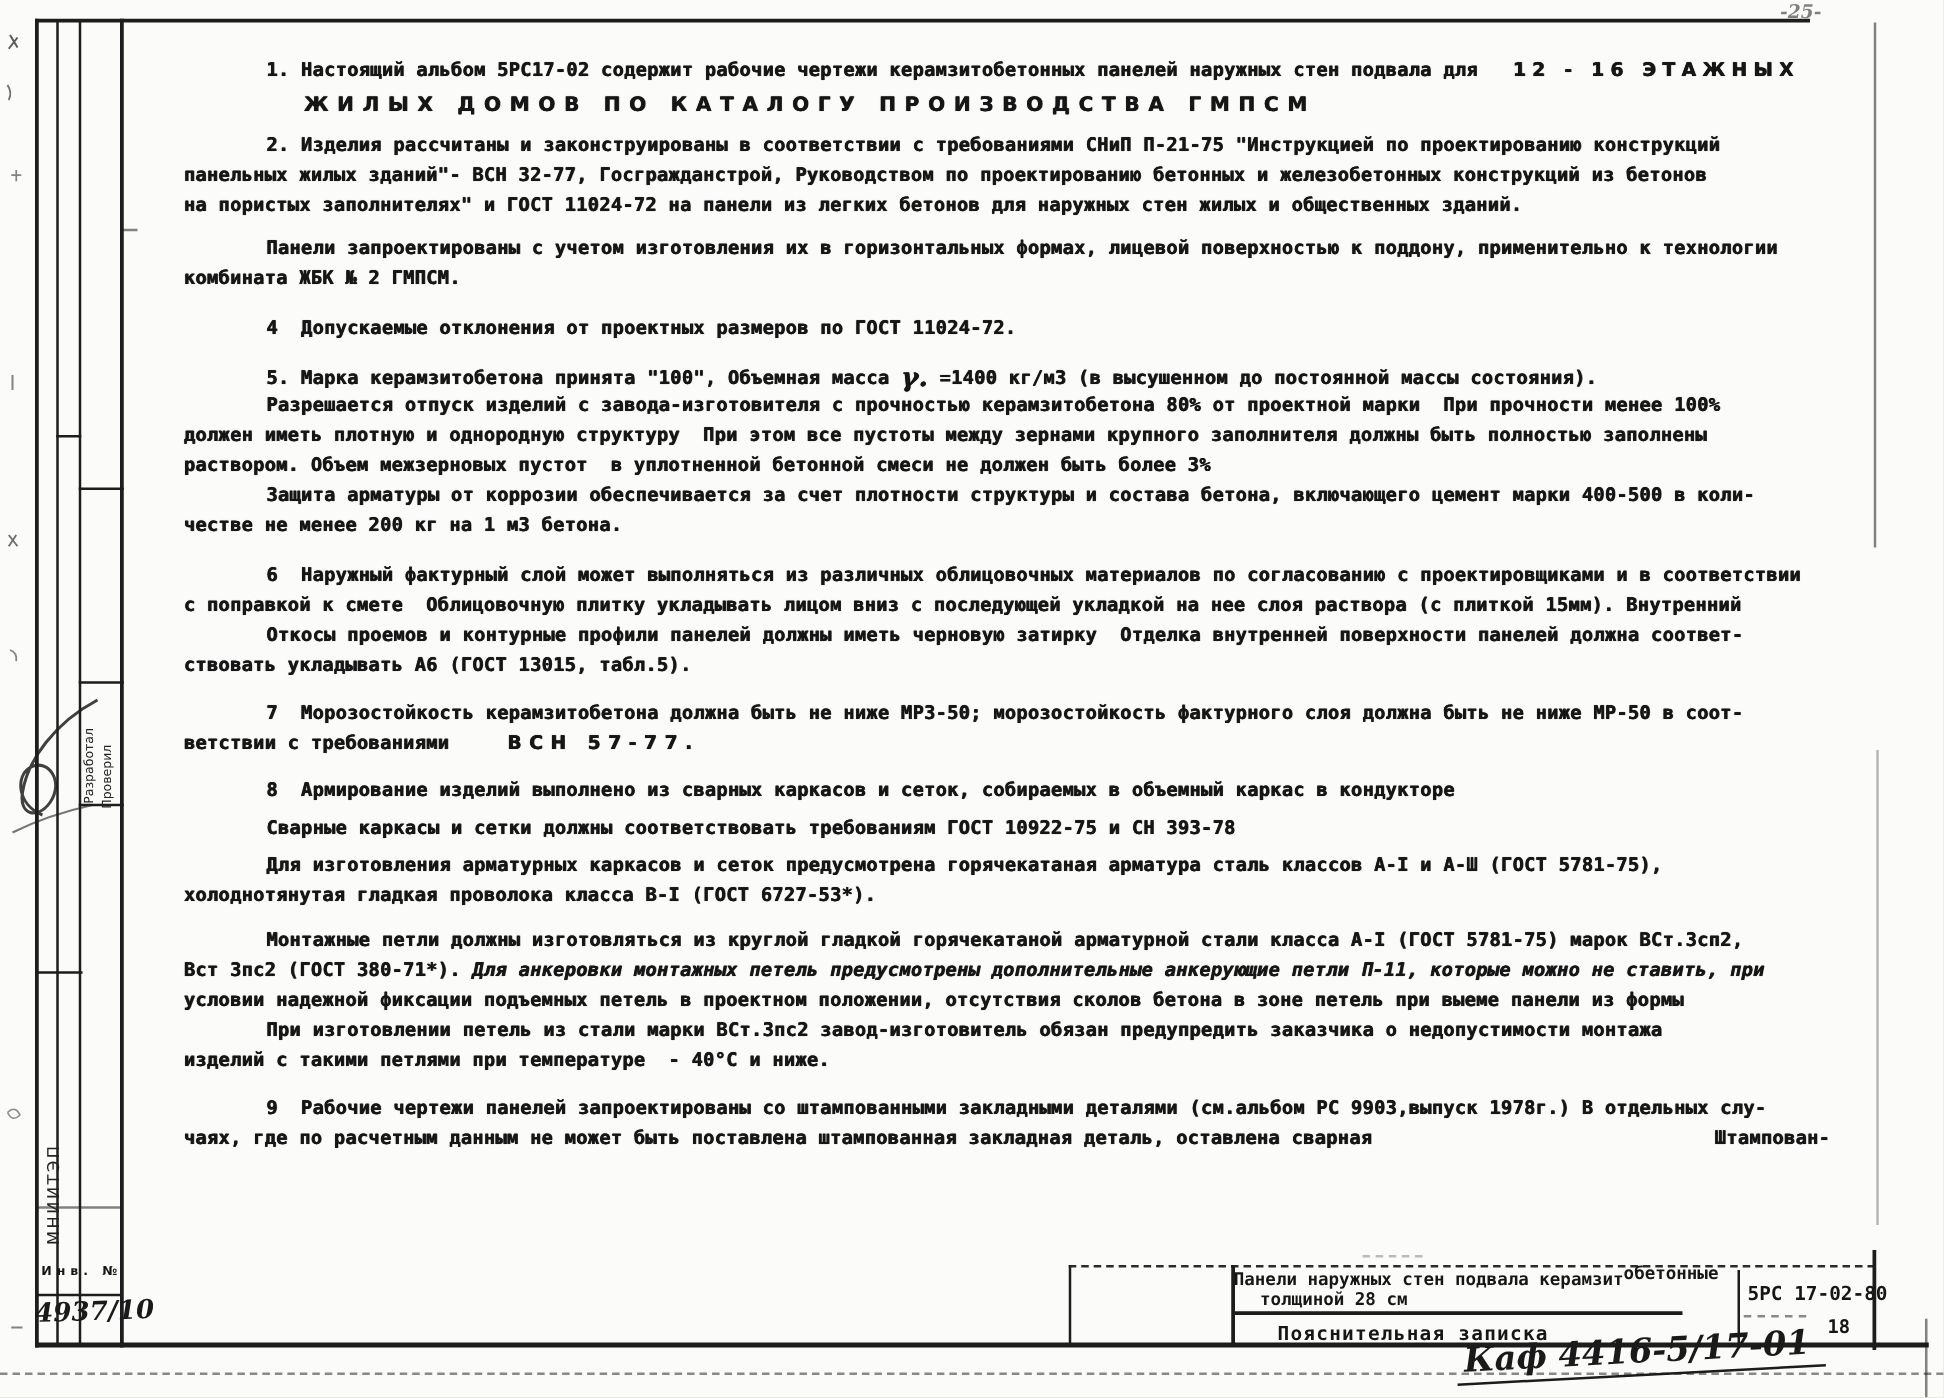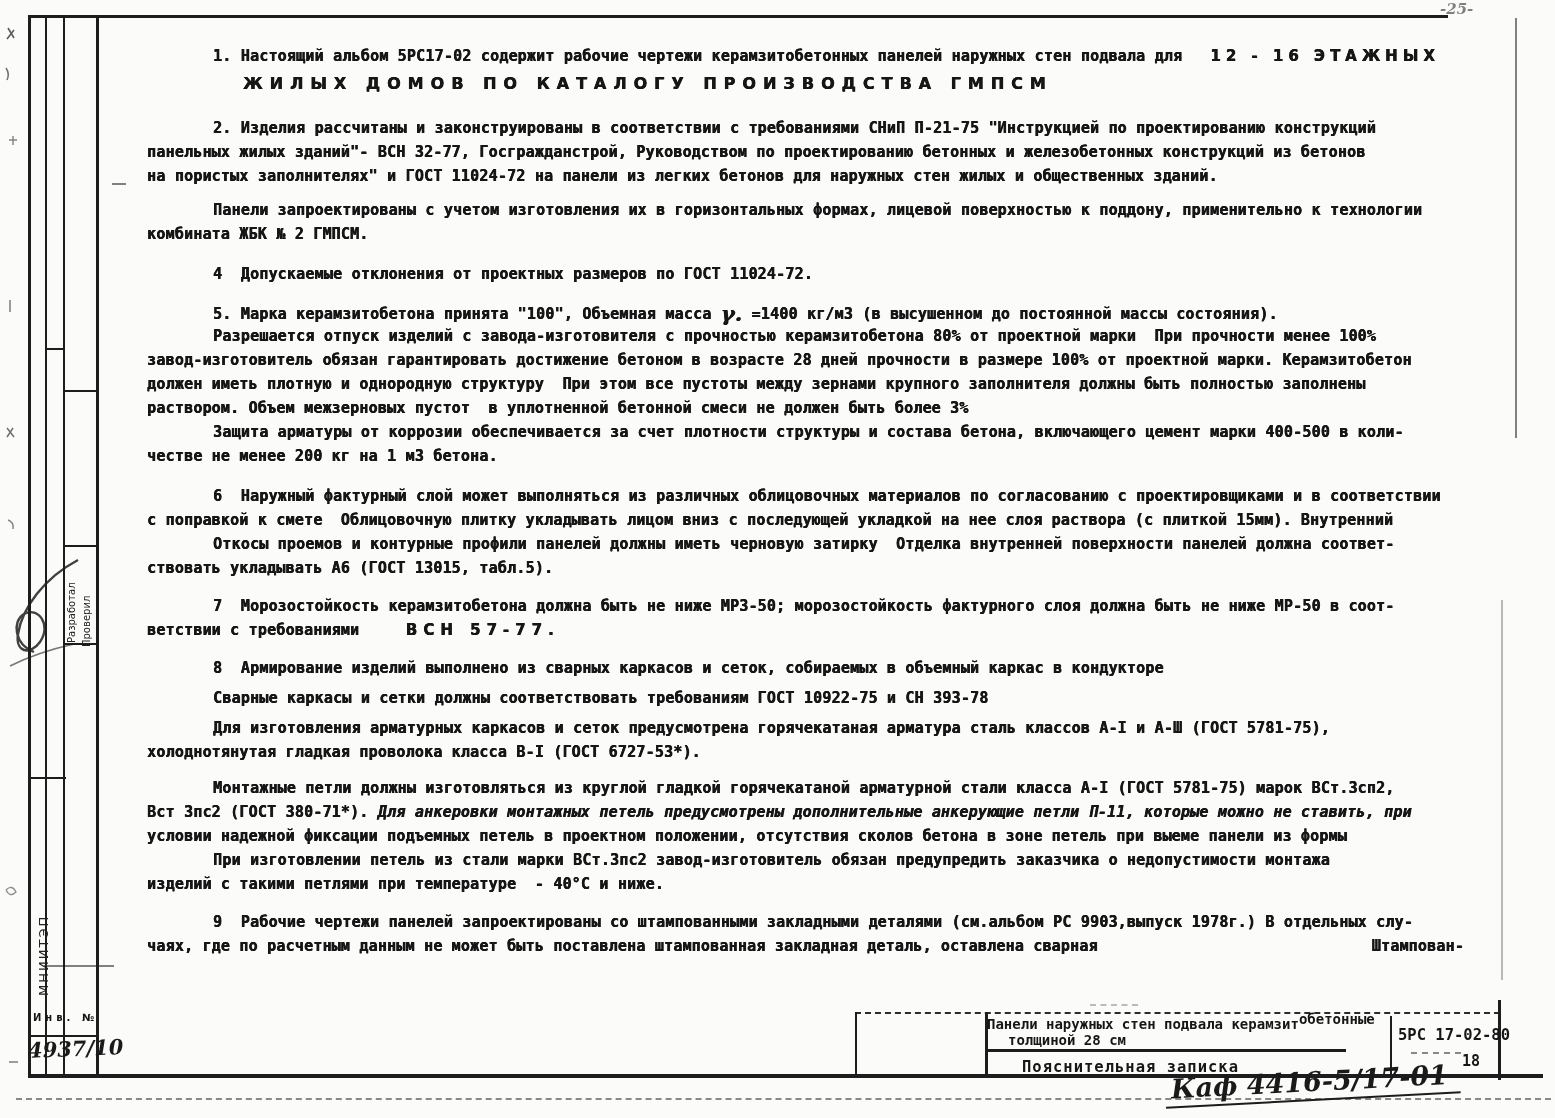--- a/index.html
+++ b/index.html
@@ -28,21 +28,21 @@
   .hline,.vline{position:absolute;background:#1d1d1d;}
   .dashed{background:none;border-top:2px dashed #2b2b2b;}
   
   .vtext{
     position:absolute;writing-mode:vertical-rl;transform:rotate(180deg);
     font-family:"DejaVu Sans",sans-serif;color:#222;
   }
   .hand{font-family:"DejaVu Serif",serif;font-style:italic;font-weight:700;color:#1a1a1a;}
   
   .tb-text{position:absolute;font-weight:700;white-space:pre;}
-  .faint{opacity:.55;margin-left:16px;}
+  .faint{opacity:.55;}
   .fainter{opacity:.3;}
 </style>
 </head>
 <body>
 
 <div class="page">
 
   <div class="hline" style="left:28px;top:15px;width:1420px;height:3px;"></div>
   <div class="vline" style="left:28px;top:15px;width:3px;height:1063px;"></div>
   <div class="vline" style="left:45px;top:17px;width:2px;height:1059px;"></div>
@@ -86,39 +86,38 @@
     <path d="M9,1062 h9" stroke="#333" stroke-width="1.6" fill="none" opacity="0.6"></path>
   </svg>
 
   <div class="txt">
 
     <div class="para">
       <div class="ln ind"><span>1. Настоящий альбом 5РС17-02 содержит рабочие чертежи керамзитобетонных панелей наружных стен подвала для</span><span class="stamp-inline">12 - 16 ЭТАЖНЫХ</span></div>
       <div class="ln ind2 stamp stampline">ЖИЛЫХ ДОМОВ ПО КАТАЛОГУ ПРОИЗВОДСТВА ГМПСМ</div>
     </div>
 
-    <div class="para" style="margin-top:16px;">
+    <div class="para" style="margin-top:4px;">
       <div class="ln ind">2. Изделия рассчитаны и законструированы в соответствии с требованиями СНиП П-21-75 "Инструкцией по проектированию конструкций</div>
       <div class="ln">панельных жилых зданий"- ВСН 32-77, Госгражданстрой, Руководством по проектированию бетонных и железобетонных конструкций из бетонов</div>
       <div class="ln">на пористых заполнителях" и ГОСТ 11024-72 на панели из легких бетонов для наружных стен жилых и общественных зданий.</div>
     </div>
 
     <div class="para" style="margin-top:10px;">
       <div class="ln ind">Панели запроектированы с учетом изготовления их в горизонтальных формах, лицевой поверхностью к поддону, применительно к технологии</div>
       <div class="ln">комбината ЖБК № 2 ГМПСМ.</div>
     </div>
 
     <div class="para" style="margin-top:16px;">
       <div class="ln ind">4  Допускаемые отклонения от проектных размеров по ГОСТ 11024-72.</div>
     </div>
 
     <div class="para" style="margin-top:14px;">
       <div class="ln ind"><span>5. Марка керамзитобетона принята "100", Объемная масса </span><span class="gamma">γ.</span><span> =1400 кг/м3 (в высушенном до постоянной массы состояния).</span></div>
       <div class="ln ind">Разрешается отпуск изделий с завода-изготовителя с прочностью керамзитобетона 80% от проектной марки  При прочности менее 100%</div>
-      <div class="ln">завод-изготовитель обязан гарантировать достижение бетоном в возрасте 28 дней прочности в размере 100% от проектной марки. Керамзитобетон</div>
       <div class="ln">должен иметь плотную и однородную структуру  При этом все пустоты между зернами крупного заполнителя должны быть полностью заполнены</div>
       <div class="ln">раствором. Объем межзерновых пустот  в уплотненной бетонной смеси не должен быть более 3%</div>
       <div class="ln ind">Защита арматуры от коррозии обеспечивается за счет плотности структуры и состава бетона, включающего цемент марки 400-500 в коли-</div>
       <div class="ln">честве не менее 200 кг на 1 м3 бетона.</div>
     </div>
 
     <div class="para" style="margin-top:16px;">
       <div class="ln ind">6  Наружный фактурный слой может выполняться из различных облицовочных материалов по согласованию с проектировщиками и в соответствии</div>
       <div class="ln">с поправкой к смете  Облицовочную плитку укладывать лицом вниз с последующей укладкой на нее слоя раствора (с плиткой 15мм). Внутренний</div>
       <div class="ln ind">Откосы проемов и контурные профили панелей должны иметь черновую затирку  Отделка внутренней поверхности панелей должна соответ-</div>

